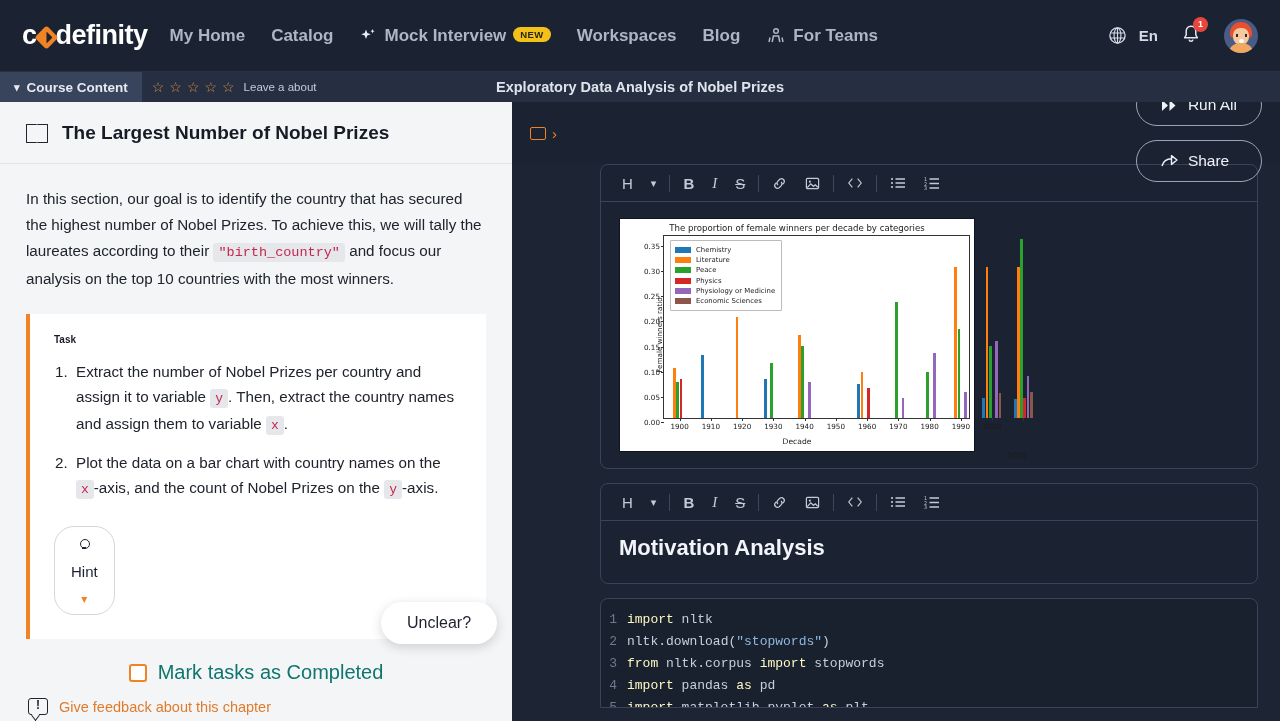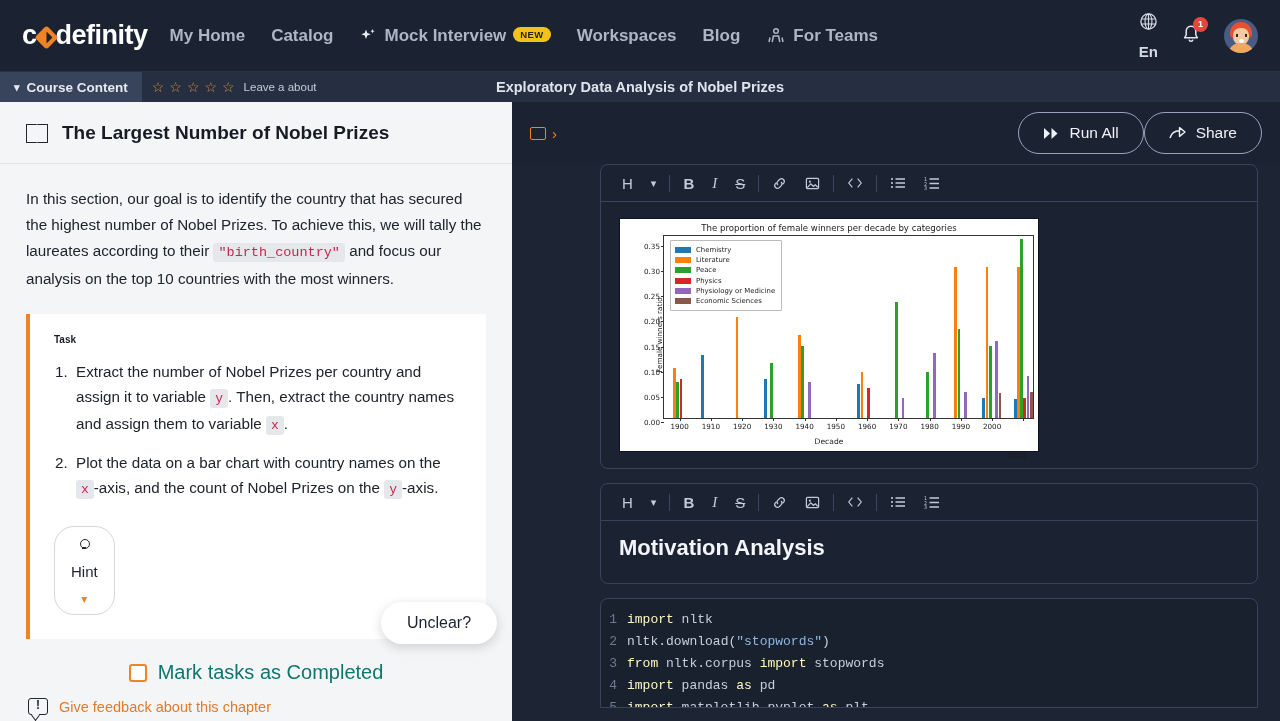--- a/index.html
+++ b/index.html
@@ -40,21 +40,21 @@
     color: #aeb6c6; font-size: 17px; font-weight: 700;
     margin-right: 26px; white-space: nowrap;
     display: flex; align-items: center; gap: 7px; cursor: pointer;
   }
   .badge-new {
     background: #f2c21b; color: #2a2410; font-size: 9.5px; font-weight: 700;
     border-radius: 9px; padding: 2px 7px; letter-spacing: .4px;
     position: relative; top: -1px;
   }
   .nav-right { margin-left: auto; display: flex; align-items: center; gap: 22px; }
-  .lang { display: flex; align-items: center; gap: 12px; color: #d5dae4; font-size: 15px; font-weight: 700; cursor:pointer;flex-direction:column;}
+  .lang { display: flex; align-items: center; gap: 12px; color: #d5dae4; font-size: 15px; font-weight: 700; cursor:pointer;}
   .bell-wrap { position: relative; cursor: pointer; }
   .bell-badge {
     position: absolute; right: -6px; top: -6px;
     background: #e8463c; color: #fff; font-size: 9px; font-weight: 700;
     width: 15px; height: 15px; border-radius: 50%;
     display: flex; align-items: center; justify-content: center;
   }
   .avatar {
     width: 34px; height: 34px; border-radius: 50%;
     background: #4a5b84; position: relative; overflow: hidden; cursor: pointer;
@@ -167,21 +167,21 @@
   #right-panel {
     position: absolute; left: 512px; top: 102px; width: 768px; height: 619px;
     background: #1d2433; overflow: hidden;
   }
   #rp-toolbar {
     height: 62px; display: flex; align-items: center; padding: 0 18px;
     background: #1b2232;
   }
   .folder-ic { width:16px;height:13px;border:1.8px solid #f08323;border-radius:2px;}
   .fchev { color:#f08323; font-size:15px; margin-left:6px; }
-  .rp-btns { margin-left: auto; display: flex; gap: 0; }
+  .rp-btns { margin-left: auto; display: flex; gap: 14px; flex-direction: column; }
   .pill {
     border: 1px solid #9aa4b8; border-radius: 22px; color: #eef1f6;
     font-size: 15.5px; padding: 11px 24px; display: flex; align-items: center;
     gap: 10px; cursor: pointer; background: transparent;
   }
 
   .blk { margin: 0 22px 14px 88px; }
   .editor-card {
     border: 1px solid #39445a; border-radius: 8px; background: #1b2232; overflow: hidden;
   }
@@ -194,21 +194,21 @@
     display: flex; align-items: center; height: 24px;
   }
   .tb-sep { width: 1px; height: 17px; background: #3c465c; margin: 0 4px; }
   .tb-small { font-size: 11px; }
 
   .md-body { padding: 16px 18px; }
   .md-body.title-body { padding: 14px 18px 22px 18px; }
   .md-h2 { font-size: 22px; font-weight: 700; color: #f2f5fa; }
 
   .chart-wrap {
-    background: #ffffff; width: 420px; height: 234px; position: relative;
+    background: #ffffff; width: 356px; height: 234px; position: relative;
     border: 1px solid #0f1420;
   }
 
   
   .c-title { position:absolute; left:0; right:0; top:4px; text-align:center;
     font-size: 8.6px; color:#1a1a1a; font-family:"DejaVu Sans", sans-serif; }
   .c-plot { position:absolute; left:43px; top:16px; right:4px; bottom:32px;
     border:0.8px solid #333; background:#fff; }
   .c-ylab { position:absolute; left:2px; top:50%; transform: translateY(-50%) rotate(-90deg);
     transform-origin: center; font-size:7.2px; color:#1a1a1a; white-space:nowrap;

